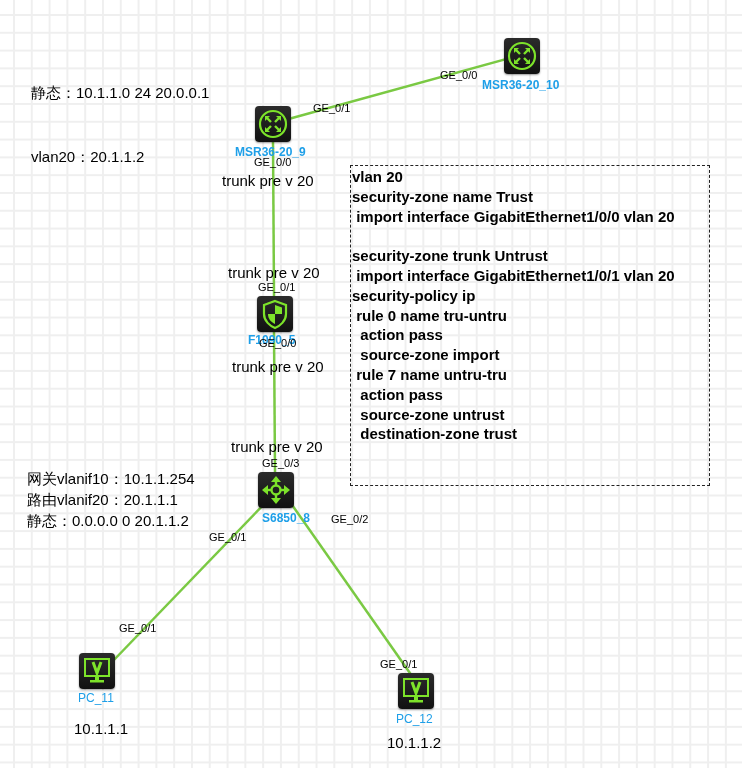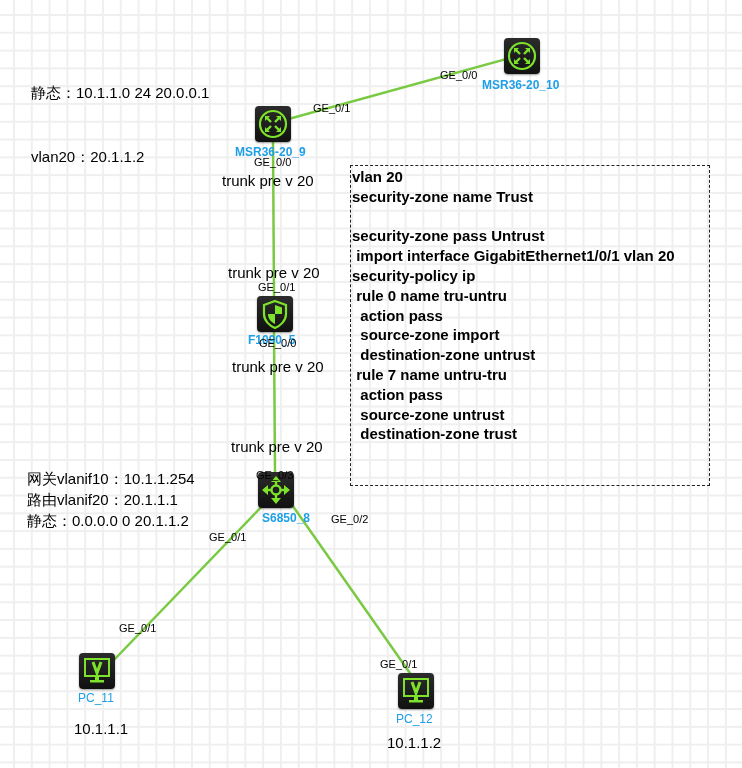--- a/index.html
+++ b/index.html
@@ -107,21 +107,21 @@
     </g>
     <g fill="#7de32a">
       <path d="M18 4 L23 10 L13 10 Z"></path>
         <path d="M18 32 L23 26 L13 26 Z"></path>
       <path d="M4 18 L10 13 L10 23 Z"></path>
         <path d="M32 18 L26 13 L26 23 Z"></path>
     </g>
   </svg>
 </div>
 <div class="dev-name" style="left:262px; top:511px;">S6850_8</div>
-<div class="port" style="left:256px; top:457px;margin-top:12px;">GE_0/3</div>
+<div class="port" style="left:262px; top:457px;">GE_0/3</div>
 <div class="port" style="left:209px; top:531px;">GE_0/1</div>
 <div class="port" style="left:283px; top:513px;padding-left:48px;">GE_0/2</div>
 
 <div class="device" style="left:79px; top:653px;">
   <svg viewBox="0 0 36 36">
     <rect x="6" y="6" width="24" height="17" fill="none" stroke="#7de32a" stroke-width="2"></rect>
     <path d="M14 9 L18 20 L22 9" fill="none" stroke="#7de32a" stroke-width="3"></path>
     <rect x="16" y="23" width="4" height="4" fill="#7de32a"></rect>
     <rect x="11" y="27" width="14" height="2.5" fill="#7de32a"></rect>
   </svg>
@@ -148,25 +148,25 @@
 <div class="note" style="left:231px; top:437px;">trunk pre v 20</div>
 <div class="note" style="left:27px; top:469px;">网关vlanif10：10.1.1.254</div>
 <div class="note" style="left:27px; top:490px;">路由vlanif20：20.1.1.1</div>
 <div class="note" style="left:27px; top:511px;">静态：0.0.0.0 0 20.1.1.2</div>
 <div class="note" style="left:74px; top:719px;">10.1.1.1</div>
 <div class="note" style="left:379px; top:733px;margin-left:8px;">10.1.1.2</div>
 
 <div class="config-box">
   <div class="config-line">vlan 20</div>
   <div class="config-line">security-zone name Trust</div>
+  <div class="config-line"> import interface GigabitEthernet1/0/0 vlan 20</div>
   <div class="config-line"></div>
-  <div class="config-line">security-zone pass Untrust</div>
+  <div class="config-line">security-zone trunk Untrust</div>
   <div class="config-line"> import interface GigabitEthernet1/0/1 vlan 20</div>
   <div class="config-line">security-policy ip</div>
   <div class="config-line"> rule 0 name tru-untru</div>
   <div class="config-line">  action pass</div>
   <div class="config-line">  source-zone import</div>
-  <div class="config-line">  destination-zone untrust</div>
   <div class="config-line"> rule 7 name untru-tru</div>
   <div class="config-line">  action pass</div>
   <div class="config-line">  source-zone untrust</div>
   <div class="config-line">  destination-zone trust</div>
 </div>
 
 </body></html>

